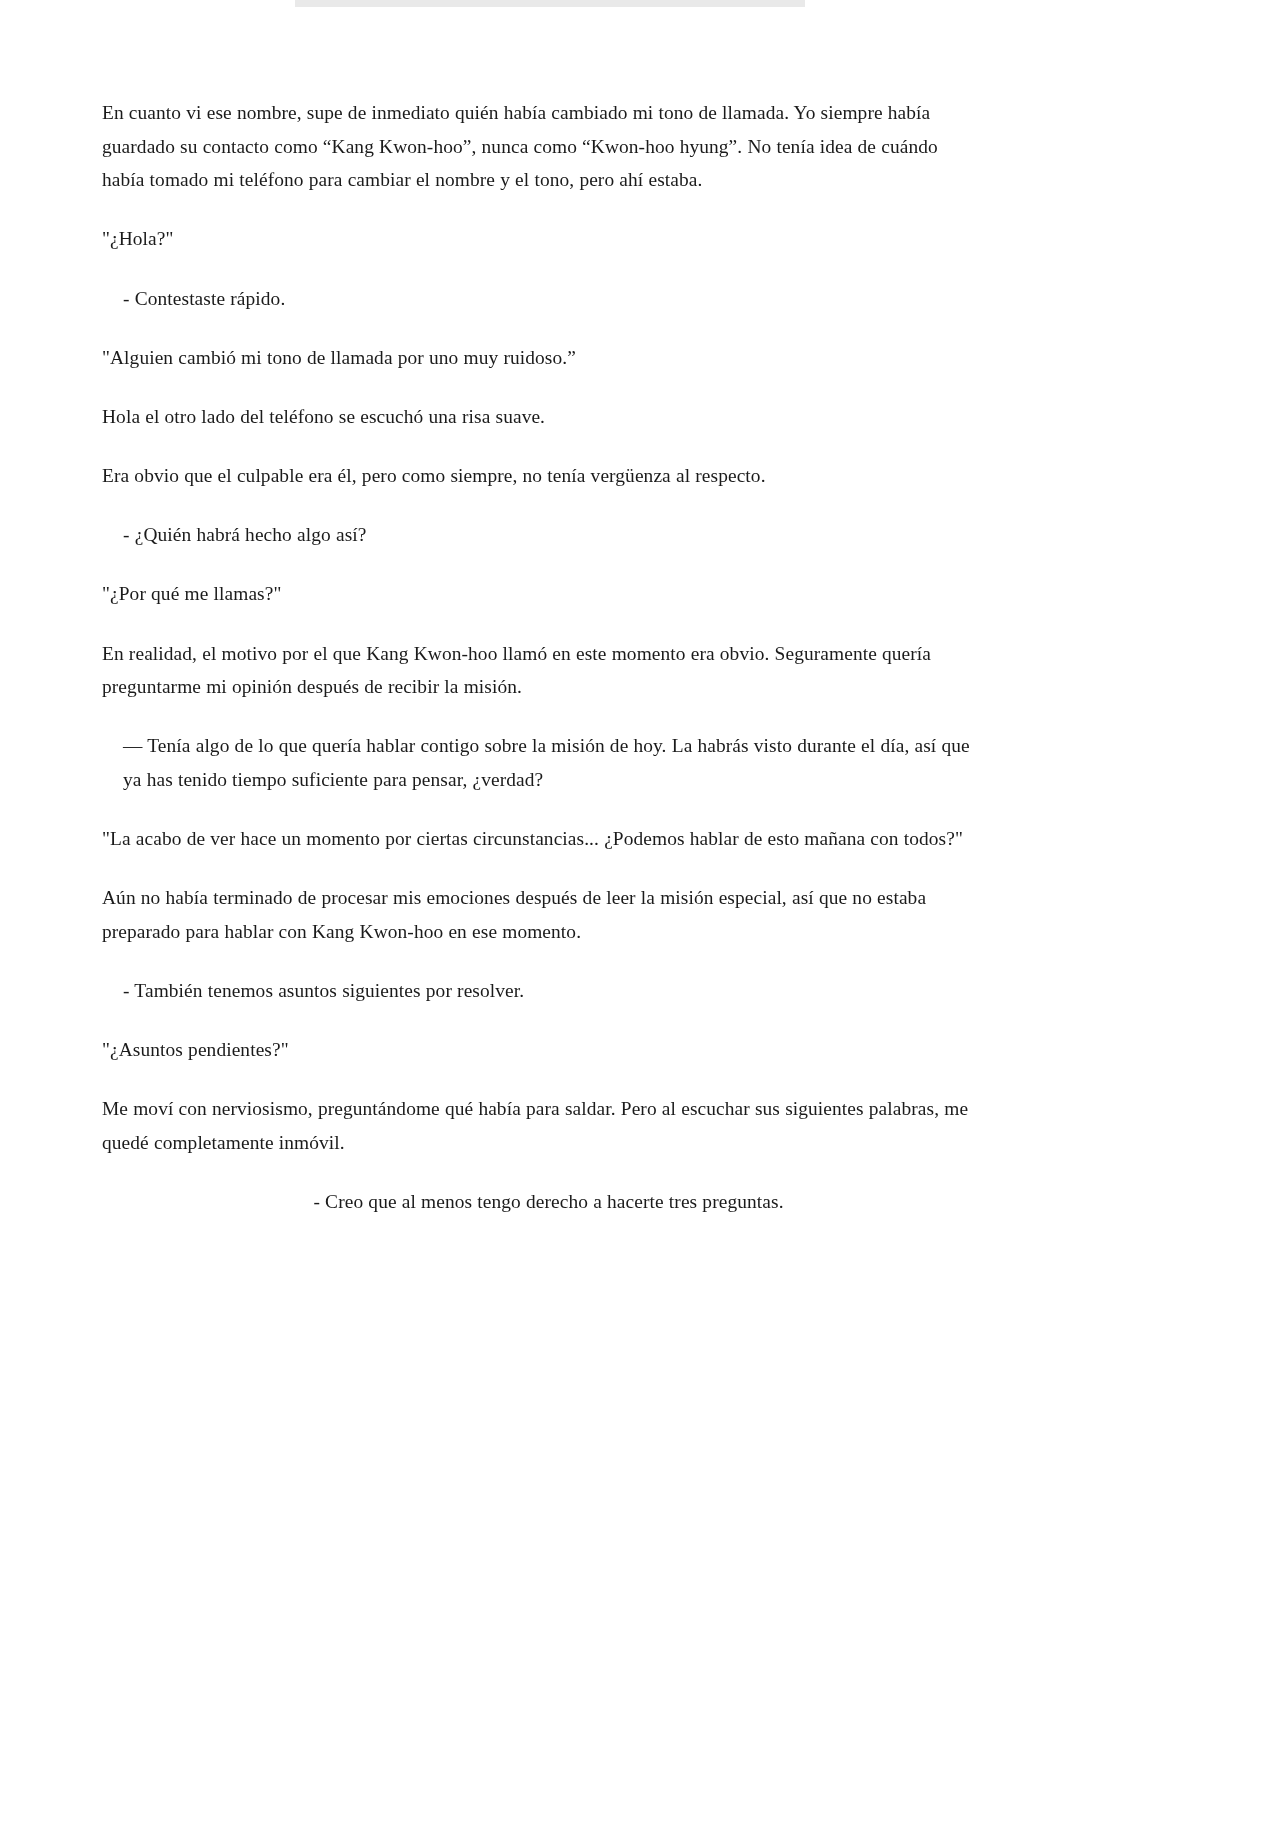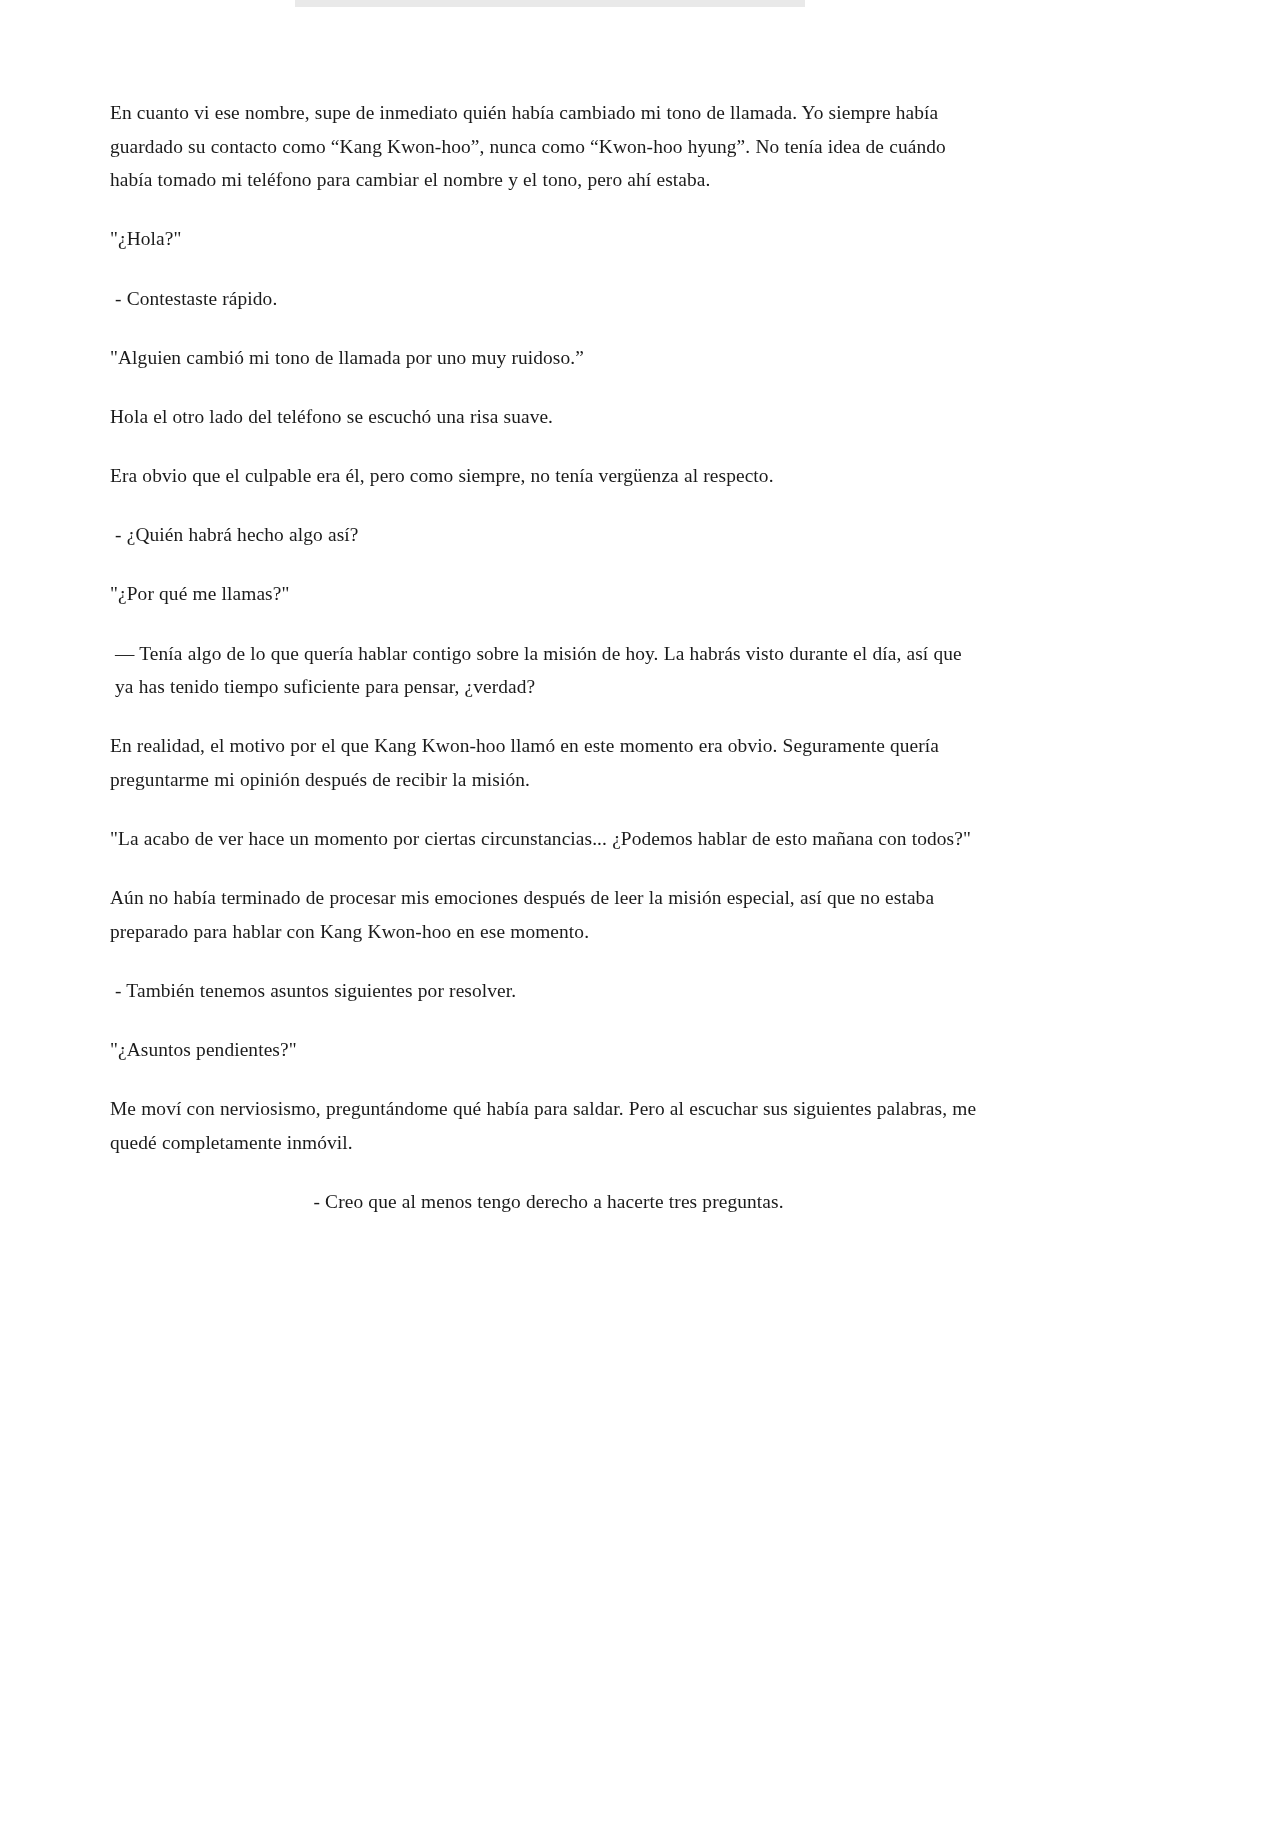--- a/index.html
+++ b/index.html
@@ -27,35 +27,36 @@
     position: absolute;
     top: 0;
     left: 0;
     width: 1280px;
     height: 1829px;
     background: #ffffff;
   }
   #doc-body {
     position: absolute;
     top: 96px;
-    left: 110px;
+    left: 102px;
     width: 872px;
   }
   .para {
     font-size: 19.4px;
     line-height: 1.735;
     color: #1b1b1b;
     margin: 0 0 25.5px 0;
     text-align: left;
     letter-spacing: 0.005em;
     word-spacing: 0.01em;
     -webkit-font-smoothing: antialiased;
   }
   .para.dialogue {
     padding-left: 5px;
+    margin-left: 16px;
   }
   .para:last-child {
     margin-bottom: 0;
     text-align: center;
   }
 </style>
 </head>
 <body>
 
 <div id="page">
@@ -64,22 +65,22 @@
 
   <div id="doc-body">
     <p class="para">En cuanto vi ese nombre, supe de inmediato quién había cambiado mi tono de llamada. Yo siempre había guardado su contacto como “Kang Kwon-hoo”, nunca como “Kwon-hoo hyung”. No tenía idea de cuándo había tomado mi teléfono para cambiar el nombre y el tono, pero ahí estaba.</p>
     <p class="para">"¿Hola?"</p>
     <p class="para dialogue">- Contestaste rápido.</p>
     <p class="para">"Alguien cambió mi tono de llamada por uno muy ruidoso.”</p>
     <p class="para">Hola el otro lado del teléfono se escuchó una risa suave.</p>
     <p class="para">Era obvio que el culpable era él, pero como siempre, no tenía vergüenza al respecto.</p>
     <p class="para dialogue">- ¿Quién habrá hecho algo así?</p>
     <p class="para">"¿Por qué me llamas?"</p>
+    <p class="para">En realidad, el motivo por el que Kang Kwon-hoo llamó en este momento era obvio. Seguramente quería preguntarme mi opinión después de recibir la misión.</p>
     <p class="para dialogue">— Tenía algo de lo que quería hablar contigo sobre la misión de hoy. La habrás visto durante el día, así que ya has tenido tiempo suficiente para pensar, ¿verdad?</p>
-    <p class="para">En realidad, el motivo por el que Kang Kwon-hoo llamó en este momento era obvio. Seguramente quería preguntarme mi opinión después de recibir la misión.</p>
     <p class="para">"La acabo de ver hace un momento por ciertas circunstancias... ¿Podemos hablar de esto mañana con todos?"</p>
     <p class="para">Aún no había terminado de procesar mis emociones después de leer la misión especial, así que no estaba preparado para hablar con Kang Kwon-hoo en ese momento.</p>
     <p class="para dialogue">- También tenemos asuntos siguientes por resolver.</p>
     <p class="para">"¿Asuntos pendientes?"</p>
     <p class="para">Me moví con nerviosismo, preguntándome qué había para saldar. Pero al escuchar sus siguientes palabras, me quedé completamente inmóvil.</p>
     <p class="para dialogue">- Creo que al menos tengo derecho a hacerte tres preguntas.</p>
   </div>
 
 </div>
 

